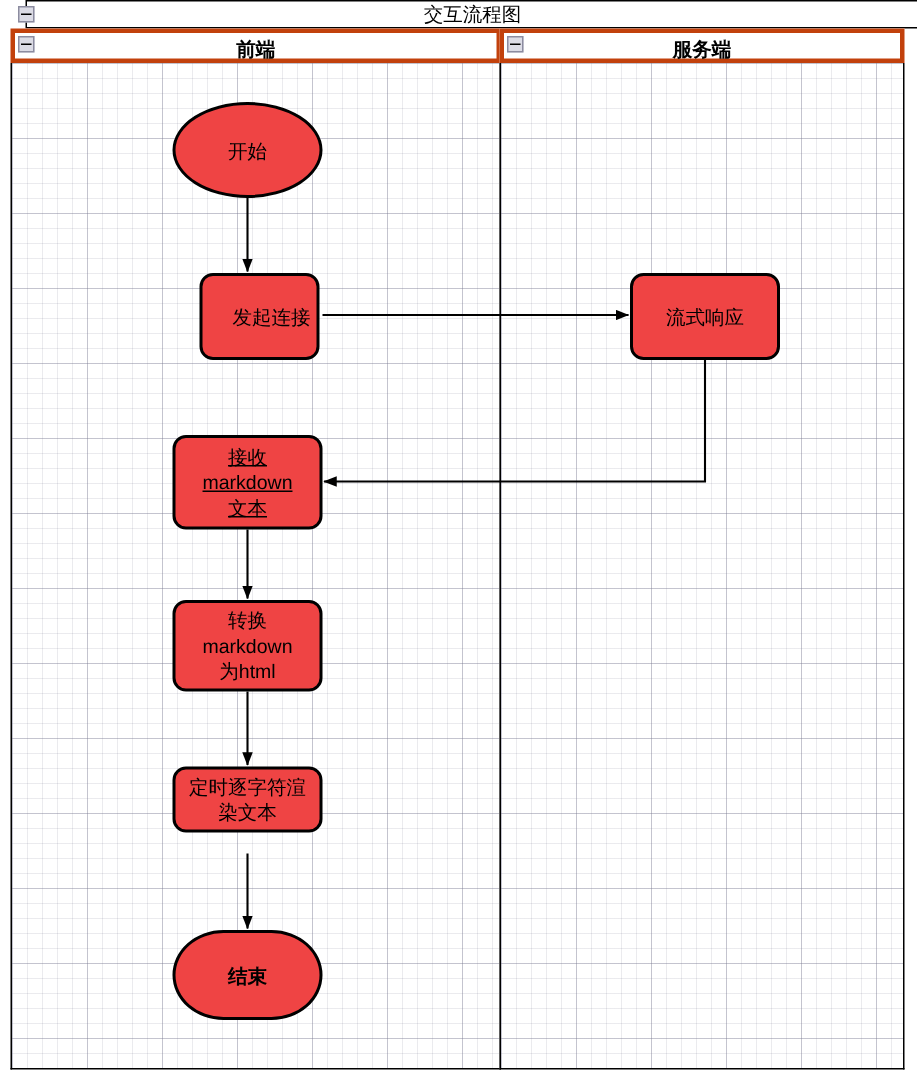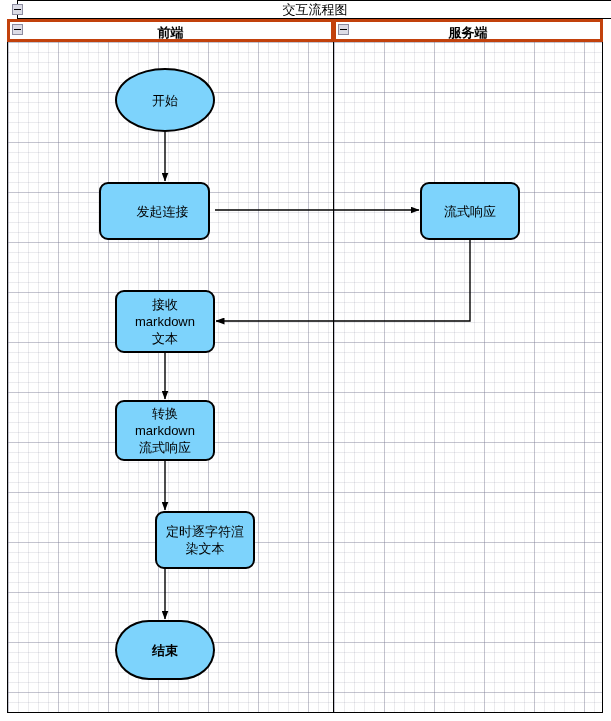--- a/index.html
+++ b/index.html
@@ -111,42 +111,42 @@
     border-left: 1px solid #000000;
     border-right: 1px solid #000000;
     border-bottom: 1px solid #000000;
   }
   #lane-body-frontend { left: 7px;   width: 327px; }
   #lane-body-server   { left: 333px; width: 270px; }
 
   
   .node {
     position: absolute;
-    background: #7dd3fc;
+    background: #ef4444;
     border: 2px solid #000000;
     box-sizing: border-box;
     display: flex;
     align-items: center;
     justify-content: center;
     text-align: center;
     font-size: 13px;
     color: #000000;
     line-height: 17px;
     white-space: pre-line;
   }
   .node-process  { border-radius: 9px; }
   .node-terminal { border-radius: 50%; }
   .node-stadium  { border-radius: 34px / 30px; }
 
   #node-start        { left: 115px; top: 68px;  width: 100px; height: 64px; }
-  #node-connect      { left: 99px; top: 182px; width: 111px; height: 58px; padding-left: 16px; }
+  #node-connect      { left: 133px; top: 182px; width: 80px; height: 58px; padding-left: 16px; }
   #node-stream       { left: 420px; top: 182px; width: 100px; height: 58px; text-align: right; }
-  #node-receive      { left: 115px; top: 290px; width: 100px; height: 63px; }
+  #node-receive      { left: 115px; top: 290px; width: 100px; height: 63px; text-decoration: underline; }
   #node-convert      { left: 115px; top: 400px; width: 100px; height: 61px; }
-  #node-render       { left: 115px; top: 511px; width: 100px; height: 58px; margin-left: 40px; }
+  #node-render       { left: 115px; top: 511px; width: 100px; height: 44px; }
   #node-end          { left: 115px; top: 620px; width: 100px; height: 60px; font-weight: bold; }
 
   
   #connectors {
     position: absolute;
     left: 0;
     top: 0;
     width: 611px;
     height: 721px;
     pointer-events: none;
@@ -202,18 +202,18 @@
   </svg>
 
   <div class="node node-terminal" id="node-start">开始</div>
   <div class="node node-process" id="node-connect">发起连接</div>
   <div class="node node-process" id="node-stream">流式响应</div>
   <div class="node node-process" id="node-receive">接收
 markdown
 文本</div>
   <div class="node node-process" id="node-convert">转换
 markdown
-流式响应</div>
+为html</div>
   <div class="node node-process" id="node-render">定时逐字符渲
 染文本</div>
   <div class="node node-stadium" id="node-end">结束</div>
 
 </div>
 
 </body></html>

